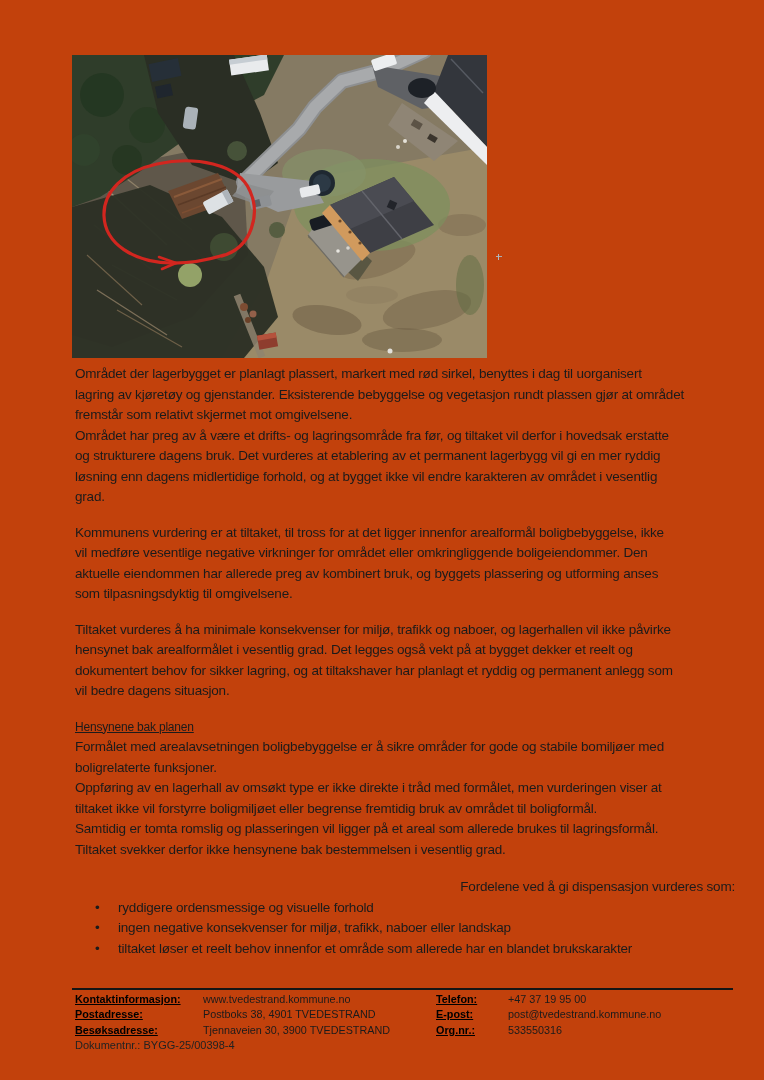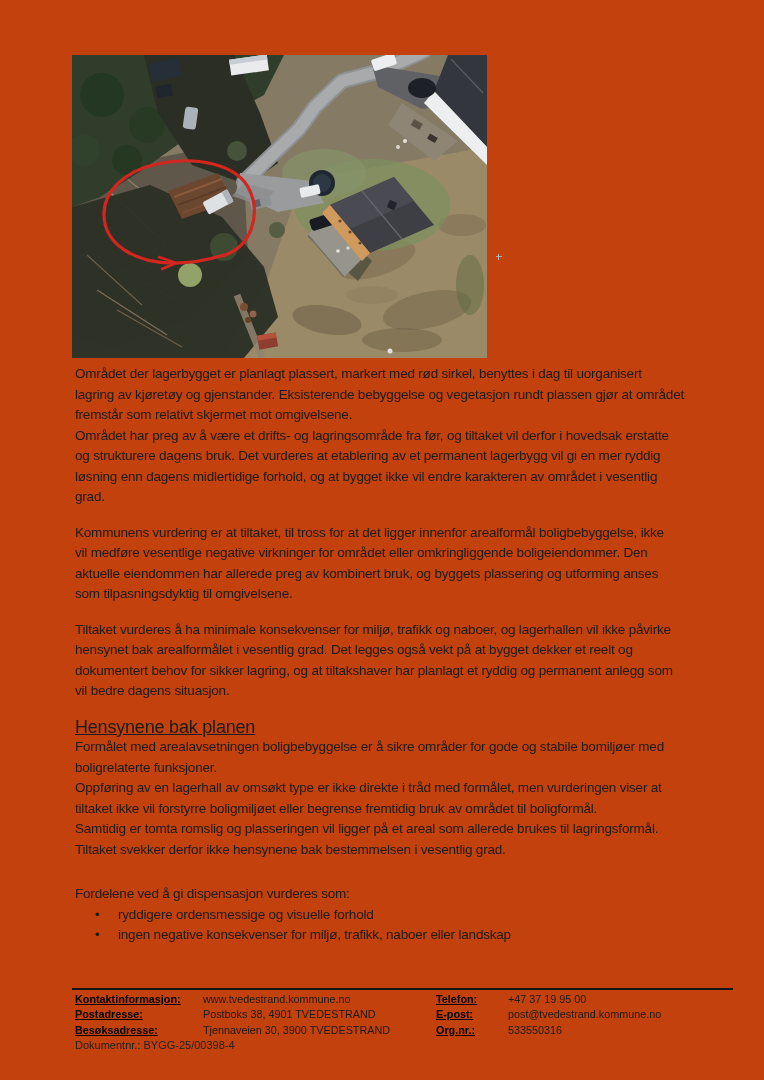--- a/index.html
+++ b/index.html
@@ -14,22 +14,22 @@
   .stray-mark { position:absolute; left:496px; top:254px; width:6px; height:6px; }
   .stray-mark::before { content:""; position:absolute; left:0; top:2px; width:6px; height:1px; background:#a8adb4; }
   .stray-mark::after  { content:""; position:absolute; left:2px; top:0; width:1px; height:6px; background:#b4b8be; }
   
   .body-text {
     position:absolute; left:75px; top:364px; width:660px;
     font-size:13.5px; line-height:20.5px; letter-spacing:-0.2px;
   }
   .block { margin:0; white-space:pre; }
   .mt { margin-top:15px; }
-  .mt-sm { margin-top:24px; }
-  .heading { font-size:18px; font-weight:normal; text-decoration:underline; margin:15px 0 0 0; white-space:pre; }
+  .mt-sm { margin-top:17px;text-align:right; }
+  .heading { font-size:12px; font-weight:normal; text-decoration:underline; margin:15px 0 0 0; white-space:pre; }
   ul.benefits { list-style:none; margin:0; padding:0 0 0 43px; }
   ul.benefits li { position:relative; white-space:pre; }
   ul.benefits li::before { content:"\2022"; position:absolute; left:-23px; top:0; }
   
   .footer-rule { position:absolute; left:72px; top:988px; width:661px; height:2px; background:#151515; }
   .contact {
     position:absolute; left:75px; top:992px; width:645px;
     display:grid; grid-template-columns:128px 233px 72px 1fr;
     font-size:10.8px; line-height:15.3px;
   }
@@ -202,20 +202,21 @@
     <p class="block">Formålet med arealavsetningen boligbebyggelse er å sikre områder for gode og stabile bomiljøer med
 boligrelaterte funksjoner.
 Oppføring av en lagerhall av omsøkt type er ikke direkte i tråd med formålet, men vurderingen viser at
 tiltaket ikke vil forstyrre boligmiljøet eller begrense fremtidig bruk av området til boligformål.
 Samtidig er tomta romslig og plasseringen vil ligger på et areal som allerede brukes til lagringsformål.
 Tiltaket svekker derfor ikke hensynene bak bestemmelsen i vesentlig grad.</p>
     <p class="block mt-sm">Fordelene ved å gi dispensasjon vurderes som:</p>
     <ul class="benefits">
       <li>ryddigere ordensmessige og visuelle forhold</li>
       <li>ingen negative konsekvenser for miljø, trafikk, naboer eller landskap</li>
+      <li>tiltaket løser et reelt behov innenfor et område som allerede har en blandet brukskarakter</li>
     </ul>
   </main>
 
   <div class="footer-rule"></div>
   <div class="contact">
     <span class="lbl">Kontaktinformasjon:</span>
     <span class="val">www.tvedestrand.kommune.no</span>
     <span class="lbl">Telefon:</span>
     <span class="val">+47 37 19 95 00</span>
 

